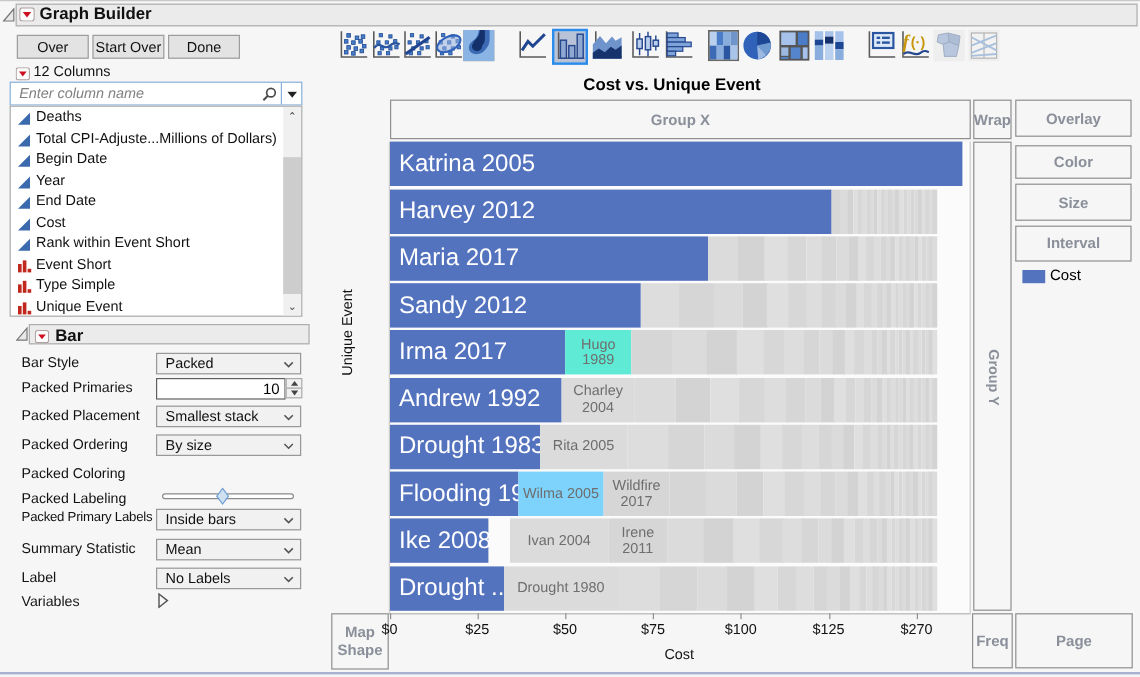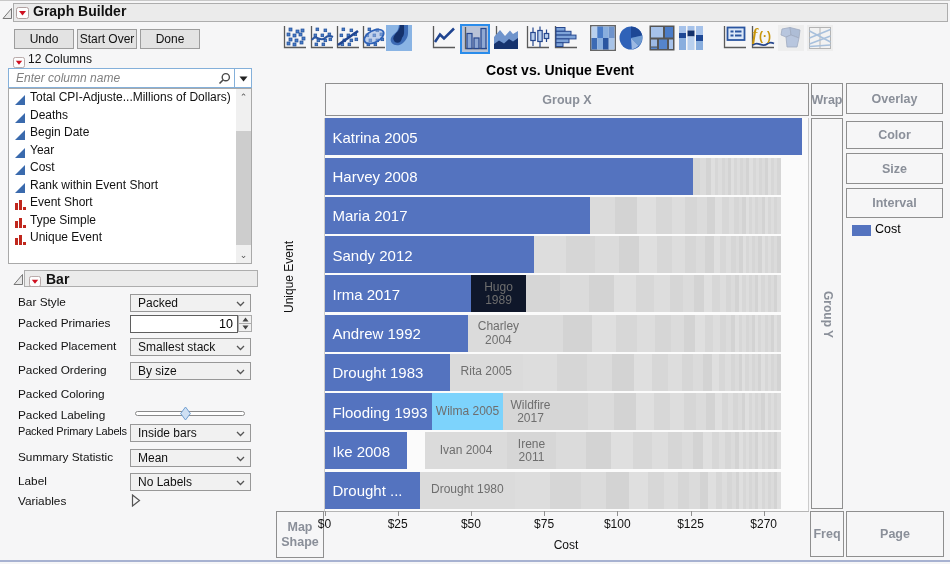--- a/index.html
+++ b/index.html
@@ -43,21 +43,21 @@
 .spb + .spb { margin-top:-1px; }
 .spb svg { vertical-align:top; margin-top:1px; }
 .sltrack { position:absolute; left:135px; width:110px; height:5px; background:#fff; border:1px solid #8a8a8a; border-radius:3px; }
 .slthumb { position:absolute; }
 .gtitle { position:absolute; left:430px; top:62px; width:260px; text-align:center; font-size:14px; font-weight:bold; color:#000; }
 .zone { position:absolute; background:#f6f6f7; border:1px solid #8f8f8f; color:#8a8f99; font-weight:bold; font-size:12.5px; display:flex; align-items:center; justify-content:center; text-align:center; }
 .plotbg { position:absolute; left:324.5px; top:118px; width:484px; height:393px; background:#fbfbfb; border-right:1px solid #cccccc; }
 .plotbg2 { position:absolute; left:324px; top:118px; width:1px; height:393px; background:#cccccc; }
 .axisline { position:absolute; left:324px; top:510.9px; width:485px; height:1px; background:#b5b5b5; }
 .bar { position:absolute; background:#5473bf; }
-.bar span { position:absolute; left:8px; top:50%; transform:translateY(-50%); font-size:15px; color:#fff; white-space:nowrap; }
+.bar span { position:absolute; left:8px; top:50%; transform:translateY(-50%); font-size:20px; color:#fff; white-space:nowrap; }
 .pk { position:absolute; }
 .pk span { position:absolute; left:0; right:0; top:50%; transform:translateY(-50%); text-align:center; font-size:12px; color:#6e6e6e; line-height:13.5px; white-space:nowrap; }
 .st { position:absolute; }
 .tick { position:absolute; z-index:6; top:511px; width:1px; height:5px; background:#8f8f8f; }
 .xlab { position:absolute; z-index:6; top:517px; width:60px; text-align:center; font-size:12px; color:#111; }
 .xtitle { position:absolute; left:446px; top:538px; width:240px; text-align:center; font-size:12px; color:#111; }
 .ylab { position:absolute; left:248px; top:270px; width:82px; height:82px; }
 .ylab div { width:82px; text-align:center; font-size:12px; color:#111; transform:rotate(-90deg); }
 .gy { position:absolute; left:811px; top:118px; width:32px; height:391px; background:#f6f6f7; border:1px solid #8f8f8f; }
 .gy div { position:absolute; left:0; top:0; width:32px; height:391px; display:flex; align-items:center; justify-content:center; writing-mode:vertical-rl; font-size:12px; font-weight:bold; color:#8a8f99; }
@@ -72,21 +72,21 @@
 <div class="topline"></div>
 <div class="titlebar"></div>
 <div class="coltri"><svg width="11" height="13" viewBox="0 0 11 13">
         <path d="M9.5 1.5 L9.5 11.5 L1 11.5 Z" fill="#e8e8e8" stroke="#777" stroke-width="1"></path>
       </svg></div>
 <div class="tb-red"><svg width="13" height="12" viewBox="0 0 13 12">
         <rect x="0.5" y="0.5" width="12" height="11" rx="2" fill="#fdfdfd" stroke="#b0a0a0"></rect>
         <path d="M3 4 L10 4 L6.5 8.5 Z" fill="#cf1020"></path>
       </svg></div>
 <div class="tb-text">Graph Builder</div>
-<div class="btn" style="left:14px;width:60px">Undo</div>
+<div class="btn" style="left:14px;width:60px">Over</div>
 <div class="btn" style="left:77px;width:60px">Start Over</div>
 <div class="btn" style="left:140px;width:60px">Done</div>
 <div class="ticon plain" style="left:281px"><svg width="26" height="26" viewBox="0 0 26 26">
         <path d="M3.5 1 L3.5 22.5 L25 22.5" fill="none" stroke="#5a5a5a" stroke-width="1.3"></path>
         <rect x="8" y="3" width="3.0" height="3.0" fill="#4a7cc8" stroke="#1f4e96" stroke-width="0.7"></rect>
         <rect x="15" y="5" width="3.0" height="3.0" fill="#4a7cc8" stroke="#1f4e96" stroke-width="0.7"></rect>
         <rect x="20" y="4" width="3.0" height="3.0" fill="#4a7cc8" stroke="#1f4e96" stroke-width="0.7"></rect>
         <rect x="6" y="8" width="3.0" height="3.0" fill="#4a7cc8" stroke="#1f4e96" stroke-width="0.7"></rect>
         <rect x="12" y="9" width="3.0" height="3.0" fill="#4a7cc8" stroke="#1f4e96" stroke-width="0.7"></rect>
         <rect x="18" y="8" width="3.0" height="3.0" fill="#4a7cc8" stroke="#1f4e96" stroke-width="0.7"></rect>
@@ -267,30 +267,33 @@
         <line x1="5" y1="8" x2="1.5" y2="11.5" stroke="#4a4a4a" stroke-width="1.6"></line>
       </svg>
   <span class="sep"></span>
   <svg style="position:absolute;right:3px;top:7px" width="9" height="6" viewBox="0 0 9 6">
         <path d="M0.5 0.5 L8.5 0.5 L4.5 5.5 Z" fill="#222"></path>
       </svg>
 </div>
 <div class="listbox">
 <div class="li"><span class="lic"><svg width="13" height="12" viewBox="0 0 13 12">
             <path d="M1 11 L11 11 L11 1 Z" fill="#3a6aad"></path>
+          </svg></span><span class="lit">Deaths</span></div>
+<div class="li"><span class="lic"><svg width="13" height="12" viewBox="0 0 13 12">
+            <path d="M1 11 L11 11 L11 1 Z" fill="#3a6aad"></path>
           </svg></span><span class="lit">Total CPI-Adjuste...Millions of Dollars)</span></div>
-<div class="li"><span class="lic"><svg width="13" height="12" viewBox="0 0 13 12">
-            <path d="M1 11 L11 11 L11 1 Z" fill="#3a6aad"></path>
-          </svg></span><span class="lit">Deaths</span></div>
 <div class="li"><span class="lic"><svg width="13" height="12" viewBox="0 0 13 12">
             <path d="M1 11 L11 11 L11 1 Z" fill="#3a6aad"></path>
           </svg></span><span class="lit">Begin Date</span></div>
 <div class="li"><span class="lic"><svg width="13" height="12" viewBox="0 0 13 12">
             <path d="M1 11 L11 11 L11 1 Z" fill="#3a6aad"></path>
           </svg></span><span class="lit">Year</span></div>
+<div class="li"><span class="lic"><svg width="13" height="12" viewBox="0 0 13 12">
+            <path d="M1 11 L11 11 L11 1 Z" fill="#3a6aad"></path>
+          </svg></span><span class="lit">End Date</span></div>
 <div class="li"><span class="lic"><svg width="13" height="12" viewBox="0 0 13 12">
             <path d="M1 11 L11 11 L11 1 Z" fill="#3a6aad"></path>
           </svg></span><span class="lit">Cost</span></div>
 <div class="li"><span class="lic"><svg width="13" height="12" viewBox="0 0 13 12">
             <path d="M1 11 L11 11 L11 1 Z" fill="#3a6aad"></path>
           </svg></span><span class="lit">Rank within Event Short</span></div>
 <div class="li"><span class="lic"><svg width="13" height="12" viewBox="0 0 13 12">
             <rect x="1" y="4" width="3" height="7" fill="#c0271d"></rect>
             <rect x="5" y="1" width="3" height="10" fill="#c0271d"></rect>
             <rect x="9" y="8" width="3" height="3" fill="#c0271d"></rect>
@@ -393,21 +396,21 @@
 <div class="zone" style="left:846px;top:153px;width:97px;height:31px">Size</div>
 <div class="zone" style="left:846px;top:188px;width:97px;height:30px">Interval</div>
 <div class="legend-sw"></div>
 <div class="legend-t">Cost</div>
 <div class="plotbg"></div>
 <div class="plotbg2"></div>
 <div class="bar" style="left:324.5px;top:118.2px;width:477.5px;height:37.0px">
       <span>Katrina 2005</span>
     </div>
 <div class="bar" style="left:324.5px;top:157.5px;width:368.5px;height:37.0px">
-      <span>Harvey 2008</span>
+      <span>Harvey 2012</span>
     </div>
 <div class="st" style="left:693.00px;top:157.5px;width:7.29px;height:37.0px;background:#d6d6d6"></div>
 <div class="st" style="left:699.79px;top:157.5px;width:6.30px;height:37.0px;background:#dbdbdb"></div>
 <div class="st" style="left:705.59px;top:157.5px;width:5.46px;height:37.0px;background:#d3d3d3"></div>
 <div class="st" style="left:710.56px;top:157.5px;width:4.74px;height:37.0px;background:#dfdfdf"></div>
 <div class="st" style="left:714.80px;top:157.5px;width:4.13px;height:37.0px;background:#d7d7d7"></div>
 <div class="st" style="left:718.43px;top:157.5px;width:3.60px;height:37.0px;background:#dddddd"></div>
 <div class="st" style="left:721.53px;top:157.5px;width:3.60px;height:37.0px;background:#d6d6d6"></div>
 <div class="st" style="left:724.64px;top:157.5px;width:3.60px;height:37.0px;background:#dbdbdb"></div>
 <div class="st" style="left:727.74px;top:157.5px;width:3.60px;height:37.0px;background:#d3d3d3"></div>
@@ -482,21 +485,21 @@
 <div class="st" style="left:758.34px;top:236.0px;width:3.67px;height:37.0px;background:#d3d3d3"></div>
 <div class="st" style="left:761.50px;top:236.0px;width:3.67px;height:37.0px;background:#dfdfdf"></div>
 <div class="st" style="left:764.67px;top:236.0px;width:3.67px;height:37.0px;background:#d7d7d7"></div>
 <div class="st" style="left:767.83px;top:236.0px;width:3.67px;height:37.0px;background:#dddddd"></div>
 <div class="st" style="left:771.00px;top:236.0px;width:3.67px;height:37.0px;background:#d6d6d6"></div>
 <div class="st" style="left:774.17px;top:236.0px;width:3.67px;height:37.0px;background:#dbdbdb"></div>
 <div class="st" style="left:777.33px;top:236.0px;width:3.67px;height:37.0px;background:#d3d3d3"></div>
 <div class="bar" style="left:324.5px;top:275.3px;width:146.5px;height:37.0px">
       <span>Irma 2017</span>
     </div>
-<div class="pk" style="left:471.0px;top:275.3px;width:55.0px;height:37.0px;background:#0f172a">
+<div class="pk" style="left:471.0px;top:275.3px;width:55.0px;height:37.0px;background:#5eead4">
       <span>Hugo<br>1989</span>
     </div>
 <div class="st" style="left:526.00px;top:275.3px;width:34.65px;height:37.0px;background:#d6d6d6"></div>
 <div class="st" style="left:560.15px;top:275.3px;width:29.70px;height:37.0px;background:#dbdbdb"></div>
 <div class="st" style="left:589.35px;top:275.3px;width:25.47px;height:37.0px;background:#d3d3d3"></div>
 <div class="st" style="left:614.32px;top:275.3px;width:21.85px;height:37.0px;background:#dfdfdf"></div>
 <div class="st" style="left:635.67px;top:275.3px;width:18.75px;height:37.0px;background:#d7d7d7"></div>
 <div class="st" style="left:653.92px;top:275.3px;width:16.10px;height:37.0px;background:#dddddd"></div>
 <div class="st" style="left:669.52px;top:275.3px;width:13.84px;height:37.0px;background:#d6d6d6"></div>
 <div class="st" style="left:682.87px;top:275.3px;width:11.91px;height:37.0px;background:#dbdbdb"></div>

